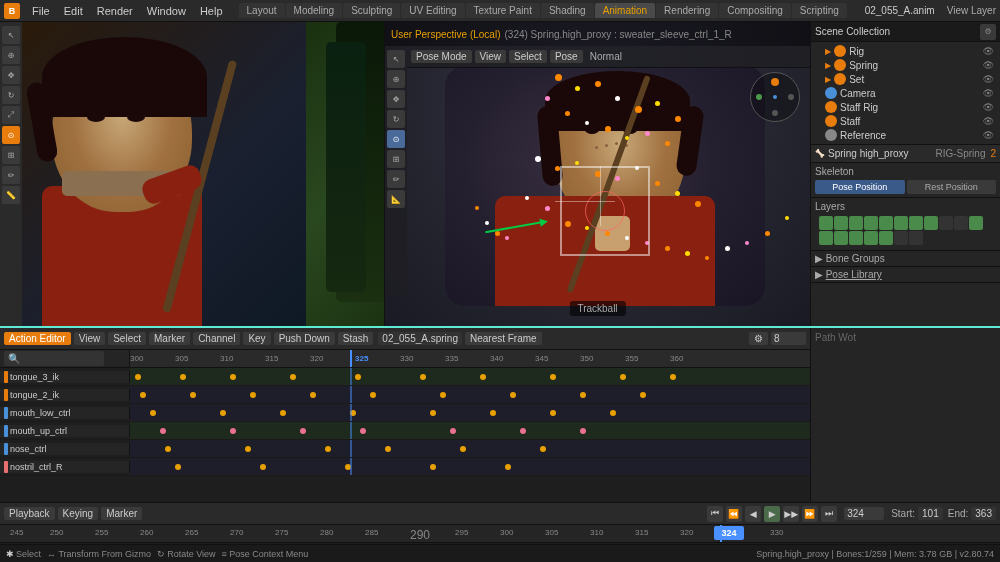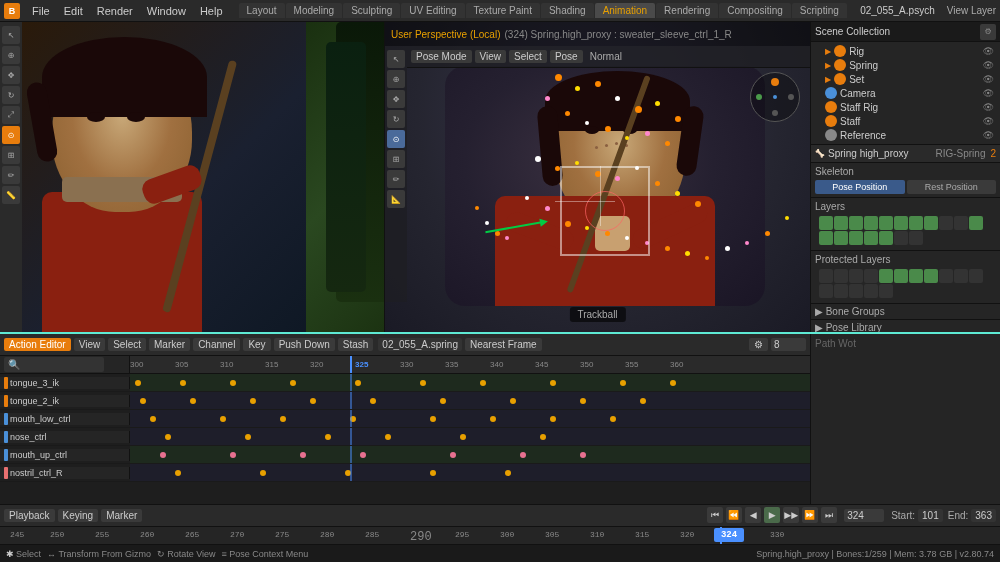--- a/index.html
+++ b/index.html
@@ -400,21 +400,21 @@
     <span class="workspace-tab">Sculpting</span>
     <span class="workspace-tab">UV Editing</span>
     <span class="workspace-tab">Texture Paint</span>
     <span class="workspace-tab">Shading</span>
     <span class="workspace-tab active">Animation</span>
     <span class="workspace-tab">Rendering</span>
     <span class="workspace-tab">Compositing</span>
     <span class="workspace-tab">Scripting</span>
   </div>
   <div class="menu-right">
-    <span style="color:#ccc;">02_055_A.psych</span>
+    <span style="color:#ccc;">02_055_A.anim</span>
     <span style="margin-left:8px;">View Layer</span>
   </div>
 </div>
 
 <div class="main-layout">
 
   <div class="top-section">
 
     <div class="left-viewport">
       <div class="left-viewport-toolbar">
@@ -660,41 +660,20 @@
             <div class="layer-btn active"></div>
             <div class="layer-btn active"></div>
             <div class="layer-btn active"></div>
             <div class="layer-btn active"></div>
             <div class="layer-btn active"></div>
             <div class="layer-btn empty"></div>
             <div class="layer-btn empty"></div>
           </div>
         </div>
 
-        <div style="padding:3px 4px;border-bottom:1px solid #111;">
-          <div style="font-size:10px;color:#aaa;margin-bottom:2px;">Protected Layers</div>
-          <div class="layers-grid">
-            <div class="layer-btn empty"></div>
-            <div class="layer-btn empty"></div>
-            <div class="layer-btn empty"></div>
-            <div class="layer-btn empty"></div>
-            <div class="layer-btn active"></div>
-            <div class="layer-btn active"></div>
-            <div class="layer-btn active"></div>
-            <div class="layer-btn active"></div>
-            <div class="layer-btn empty"></div>
-            <div class="layer-btn empty"></div>
-            <div class="layer-btn empty"></div>
-            <div class="layer-btn empty"></div>
-            <div class="layer-btn empty"></div>
-            <div class="layer-btn empty"></div>
-            <div class="layer-btn empty"></div>
-            <div class="layer-btn empty"></div>
-          </div>
-        </div>
 
         <div style="padding:2px 4px;border-bottom:1px solid #111;cursor:pointer;">
           <div style="display:flex;align-items:center;font-size:10px;color:#aaa;">
             <span>▶</span>
             <span style="margin-left:3px;">Bone Groups</span>
           </div>
         </div>
 
         <div style="padding:2px 4px;border-bottom:1px solid #111;cursor:pointer;">
           <div style="display:flex;align-items:center;font-size:10px;color:#aaa;">
@@ -811,50 +790,50 @@
             <div class="kf-dot" style="left:360px;"></div>
             <div class="kf-dot" style="left:420px;"></div>
             <div class="kf-dot" style="left:480px;"></div>
             <div style="position:absolute;left:220px;top:0;bottom:0;width:2px;background:#4a90ff;opacity:0.5;"></div>
           </div>
         </div>
 
         <div class="track-row">
           <div class="track-label">
             <div class="track-color" style="background:#4a90d9;"></div>
-            <span>nose_ctrl</span>
-          </div>
-          <div class="track-keyframes alt">
-            <div class="kf-dot" style="left:35px;"></div>
-            <div class="kf-dot" style="left:115px;"></div>
-            <div class="kf-dot" style="left:195px;"></div>
-            <div class="kf-dot" style="left:255px;"></div>
-            <div class="kf-dot" style="left:330px;"></div>
-            <div class="kf-dot" style="left:410px;"></div>
-            <div style="position:absolute;left:220px;top:0;bottom:0;width:2px;background:#4a90ff;opacity:0.5;"></div>
-          </div>
-        </div>
-
-        <div class="track-row">
-          <div class="track-label">
-            <div class="track-color" style="background:#4a90d9;"></div>
             <span>mouth_up_ctrl</span>
           </div>
           <div class="track-keyframes">
             <div class="kf-dot pink" style="left:30px;"></div>
             <div class="kf-dot pink" style="left:100px;"></div>
             <div class="kf-dot pink" style="left:170px;"></div>
             <div class="kf-dot pink" style="left:230px;"></div>
             <div class="kf-dot pink" style="left:320px;"></div>
             <div class="kf-dot pink" style="left:390px;"></div>
             <div class="kf-dot pink" style="left:450px;"></div>
             <div style="position:absolute;left:220px;top:0;bottom:0;width:2px;background:#4a90ff;opacity:0.5;"></div>
           </div>
         </div>
 
+        <div class="track-row">
+          <div class="track-label">
+            <div class="track-color" style="background:#4a90d9;"></div>
+            <span>nose_ctrl</span>
+          </div>
+          <div class="track-keyframes alt">
+            <div class="kf-dot" style="left:35px;"></div>
+            <div class="kf-dot" style="left:115px;"></div>
+            <div class="kf-dot" style="left:195px;"></div>
+            <div class="kf-dot" style="left:255px;"></div>
+            <div class="kf-dot" style="left:330px;"></div>
+            <div class="kf-dot" style="left:410px;"></div>
+            <div style="position:absolute;left:220px;top:0;bottom:0;width:2px;background:#4a90ff;opacity:0.5;"></div>
+          </div>
+        </div>
+
 
         <div class="track-row">
           <div class="track-label">
             <div class="track-color" style="background:#e87070;"></div>
             <span>nostril_ctrl_R</span>
           </div>
           <div class="track-keyframes alt">
             <div class="kf-dot" style="left:45px;"></div>
             <div class="kf-dot" style="left:130px;"></div>
             <div class="kf-dot" style="left:215px;"></div>
@@ -892,21 +871,21 @@
         <div class="play-btn">⏭</div>
       </div>
       <input class="frame-input" type="text" style="width: 40px; margin-left: 4px;" value="324">
       <span style="font-size:10px;color:#aaa;margin-left:4px;">Start:</span>
       <span class="prop-value">101</span>
       <span style="font-size:10px;color:#aaa;margin-left:2px;">End:</span>
       <span class="prop-value">363</span>
     </div>
 
     <div style="display:flex;height:18px;background:#252525;position:relative;overflow:hidden;border-bottom:1px solid #111;">
-      <div style="width:0px;flex:1;position:relative;font-family:Liberation Mono, monospace;">
+      <div style="width:0px;flex:1;position:relative;">
         <span style="position:absolute;left:10px;top:3px;font-size:8px;color:#888;">245</span>
         <span style="position:absolute;left:50px;top:3px;font-size:8px;color:#888;">250</span>
         <span style="position:absolute;left:95px;top:3px;font-size:8px;color:#888;">255</span>
         <span style="position:absolute;left:140px;top:3px;font-size:8px;color:#888;">260</span>
         <span style="position:absolute;left:185px;top:3px;font-size:8px;color:#888;">265</span>
         <span style="position:absolute;left:230px;top:3px;font-size:8px;color:#888;">270</span>
         <span style="position:absolute;left:275px;top:3px;font-size:8px;color:#888;">275</span>
         <span style="position:absolute;left:320px;top:3px;font-size:8px;color:#888;">280</span>
         <span style="position:absolute;left:365px;top:3px;font-size:8px;color:#888;">285</span>
         <span style="position:absolute;left:410px;top:3px;font-size:12px;color:#888;">290</span>

